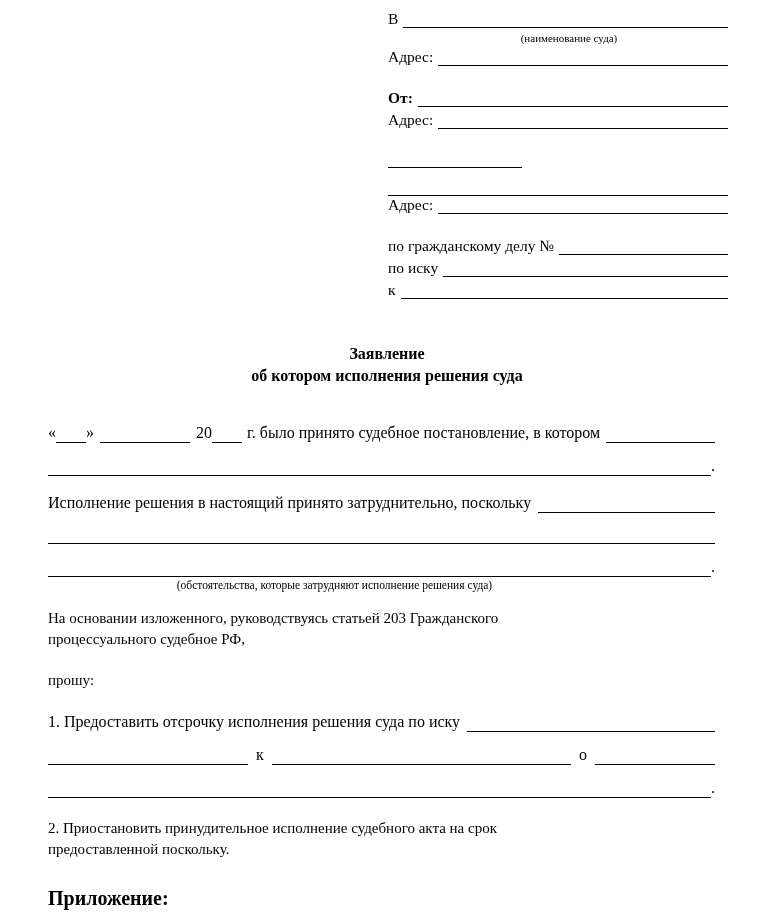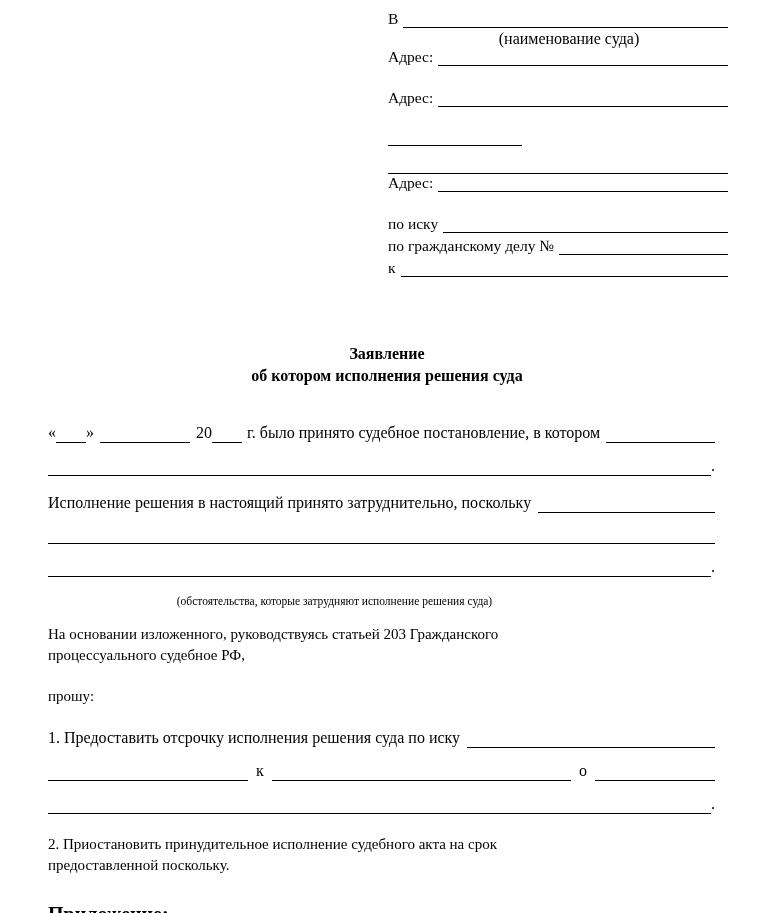--- a/index.html
+++ b/index.html
@@ -49,21 +49,21 @@
     flex: 1 1 auto;
     border-bottom: 1.6px solid #000;
     height: 15px;
   }
   .hdr-fill.short {
     flex: 0 0 auto;
     width: 134px;
   }
   .hdr-caption {
     text-align: center;
-    font-size: 16px;
+    font-size: 11px;
     line-height: 13px;
     margin: 1px 0 3px 0;
     padding-left: 22px;
   }
   .hdr-gap-lg { height: 19px; }
   .hdr-gap-sm { height: 8px; }
   .hdr-full-rule {
     border-bottom: 1.6px solid #000;
     height: 15px;
     width: 100%;
@@ -118,21 +118,21 @@
     flex: 1 1 auto;
     border-bottom: 1.6px solid #000;
     height: 18px;
   }
 
   .sub-caption {
     text-align: center;
     font-size: 11.5px;
     line-height: 14px;
     padding-right: 94px;
-    margin-top: 17px;
+    margin-top: 1px;
   }
   .spacer-12 { height: 12px; }
   .spacer-16 { height: 16px; }
   .spacer-20 { height: 20px; }
   .spacer-28 { height: 28px; }
 
   .bold { font-weight: bold; }
   .text-para {
     font-size: 15px;
     line-height: 21px;
@@ -158,20 +158,24 @@
 
     <div class="hdr-caption">(наименование суда)</div>
 
     <div class="hdr-line">
       <span class="hdr-label">Адрес:</span>
       <span class="hdr-fill"></span>
     </div>
 
     <div class="hdr-gap-lg"></div>
 
+    <div class="hdr-line">
+      <span class="hdr-label bold">От:</span>
+      <span class="hdr-fill"></span>
+    </div>
 
     <div class="hdr-line">
       <span class="hdr-label">Адрес:</span>
       <span class="hdr-fill"></span>
     </div>
 
     <div class="hdr-gap-lg"></div>
 
     <div class="hdr-line">
       <span class="hdr-fill short"></span>
@@ -182,26 +186,26 @@
     <div class="hdr-full-rule"></div>
 
     <div class="hdr-line">
       <span class="hdr-label">Адрес:</span>
       <span class="hdr-fill"></span>
     </div>
 
     <div class="hdr-gap-lg"></div>
 
     <div class="hdr-line">
+      <span class="hdr-label">по гражданскому делу №</span>
+      <span class="hdr-fill"></span>
+    </div>
+
+    <div class="hdr-line">
       <span class="hdr-label">по иску</span>
-      <span class="hdr-fill"></span>
-    </div>
-
-    <div class="hdr-line">
-      <span class="hdr-label">по гражданскому делу №</span>
       <span class="hdr-fill"></span>
     </div>
 
     <div class="hdr-line">
       <span class="hdr-label">к</span>
       <span class="hdr-fill"></span>
     </div>
 
   </div>
 

